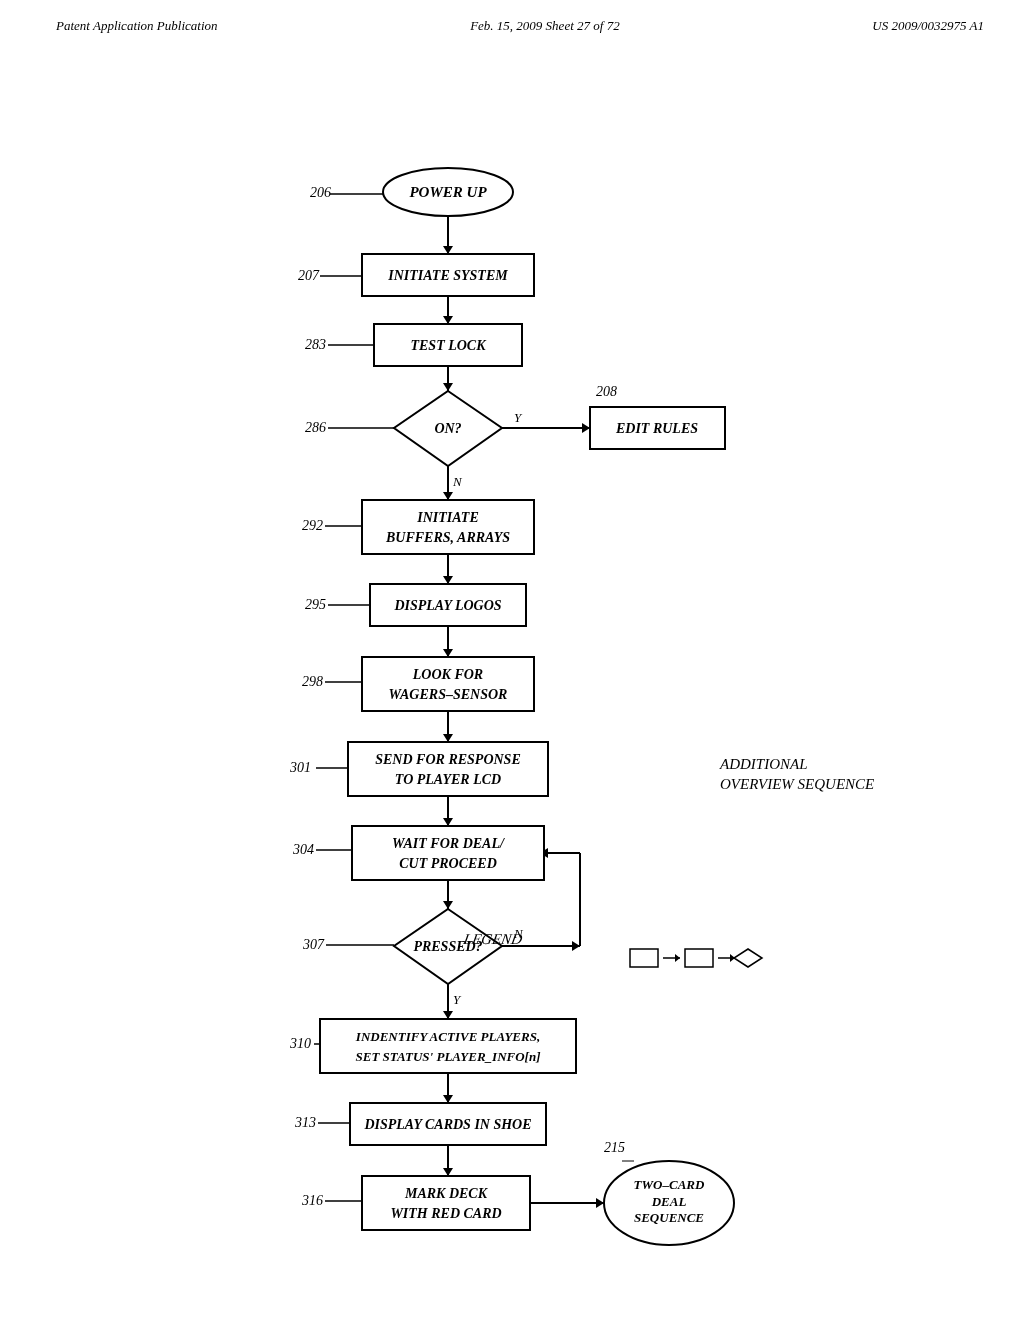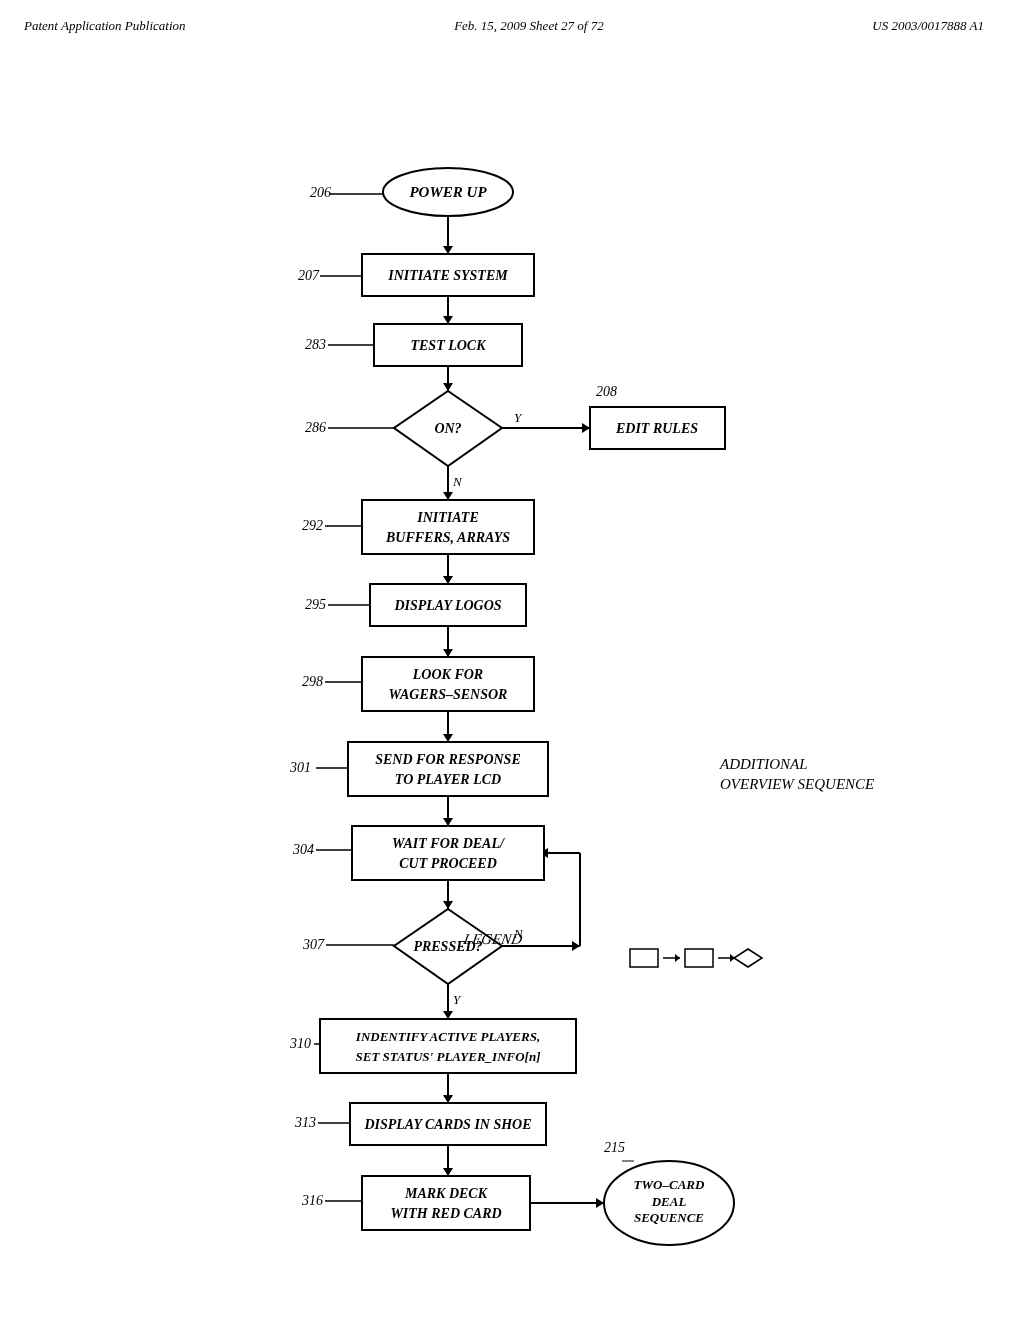--- a/index.html
+++ b/index.html
@@ -8,40 +8,40 @@
       font-family: 'Times New Roman', Times, serif;
       width: 1024px;
       min-height: 1320px;
       position: relative;
       overflow: hidden;
     }
 
     .page-header {
       display: flex;
       justify-content: space-between;
-      padding: 18px 40px 10px 24px;
+      padding: 18px 40px 10px 56px;
       font-size: 13px;
       font-style: italic;
     }
 
     .diagram-area {
       position: relative;
       width: 100%;
       height: 1250px;
       margin-top: 10px;
     }
 
   </style>
 </head>
 <body>
 
 <div class="page-header">
   <span>Patent Application Publication</span>
   <span>Feb. 15, 2009   Sheet 27 of 72</span>
-  <span>US 2003/0017888 A1</span>
+  <span>US 2009/0032975 A1</span>
 </div>
 
 <div class="diagram-area">
 <svg width="1024" height="1250" xmlns="http://www.w3.org/2000/svg" style="position:absolute;top:0;left:0;">
 
   <line x1="448" y1="161" x2="448" y2="200" stroke="#000" stroke-width="2"></line>
   <polygon points="448,200 443,192 453,192" fill="#000"></polygon>
 
   <line x1="448" y1="242" x2="448" y2="270" stroke="#000" stroke-width="2"></line>
   <polygon points="448,270 443,262 453,262" fill="#000"></polygon>

